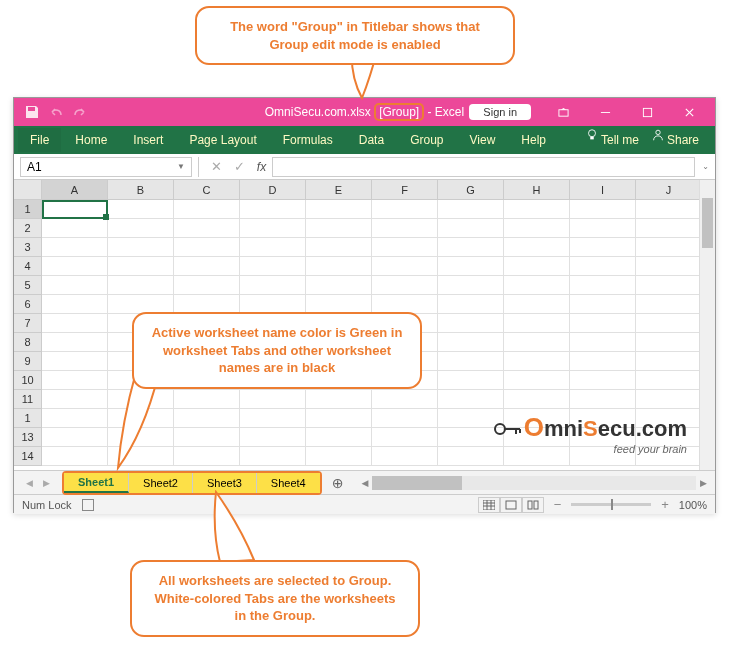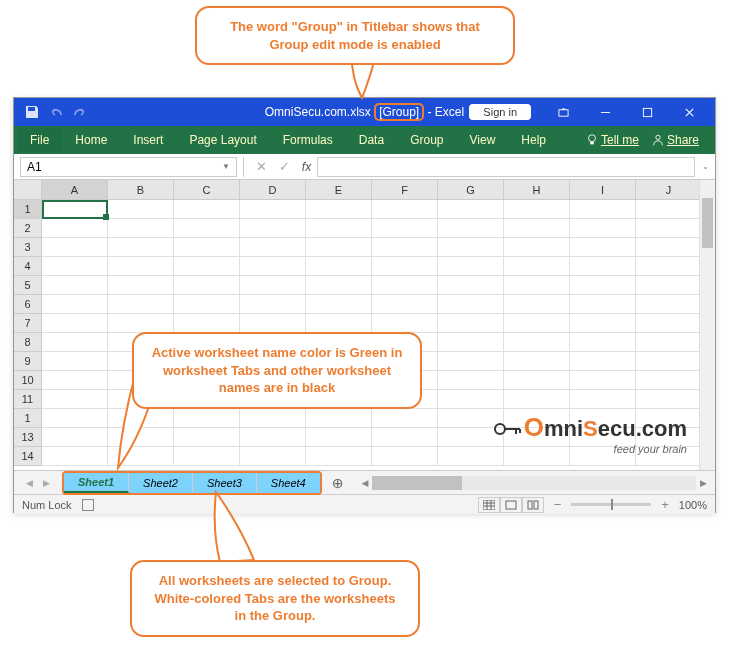--- a/index.html
+++ b/index.html
@@ -5,42 +5,42 @@
 * { margin: 0; padding: 0; box-sizing: border-box; font-family: "Segoe UI", Arial, sans-serif; }
 body { background: #fff; width: 729px; height: 667px; position: relative; }
 
 
 .callout { position: absolute; background: #fff; border: 2px solid #ed7d31; border-radius: 14px; padding: 10px 16px; text-align: center; color: #ed7d31; font-weight: bold; font-size: 13px; z-index: 50; line-height: 1.35; }
 
 
 .excel-window { position: absolute; left: 13px; top: 97px; width: 703px; height: 416px; border: 1px solid #999; background: #fff; box-shadow: 0 2px 6px rgba(0,0,0,0.15); }
 
 
-.titlebar { height: 28px; background: #1d4ed8; display: flex; align-items: center; color: #fff; font-size: 12px; position: relative; }
+.titlebar { height: 28px; background: #ec4899; display: flex; align-items: center; color: #fff; font-size: 12px; position: relative; }
 .tb-left { display: flex; align-items: center; gap: 8px; padding-left: 10px; }
 .tb-icon { width: 16px; height: 16px; display: flex; align-items: center; justify-content: center; opacity: 0.85; }
 .tb-center { position: absolute; left: 0; right: 0; text-align: center; pointer-events: none; }
 .tb-center span { pointer-events: auto; }
 .group-badge { border: 2px solid #ed7d31; border-radius: 5px; padding: 0 3px; display: inline-block; }
 .tb-right { margin-left: auto; display: flex; align-items: center; gap: 2px; padding-right: 6px; z-index: 2; }
 .signin-btn { background: #fff; color: #333; padding: 2px 14px; font-size: 11px; border-radius: 4px; margin-right: 10px; }
 .win-btn { width: 40px; height: 26px; display: flex; align-items: center; justify-content: center; color: #fff; }
 .win-btn svg { width: 11px; height: 11px; }
 
 
 .ribbon-tabs { height: 28px; background: #217346; display: flex; align-items: center; color: #fef9c3; font-size: 12px; padding: 0 4px; gap: 2px; }
 .ribbon-tab { padding: 5px 12px; cursor: pointer; }
 .ribbon-tab.file { background: rgba(0,0,0,0.05); }
-.ribbon-right { margin-left: auto; display: flex; align-items: center; gap: 0; text-decoration: underline; }
+.ribbon-right { margin-left: auto; display: flex; gap: 0; }
 .bulb-icon { width: 14px; height: 14px; }
 .share-icon { width: 14px; height: 14px; }
 
 
 .formula-row { height: 26px; border-bottom: 1px solid #ccc; display: flex; align-items: center; background: #fff; padding-left: 6px; font-size: 12px; }
-.name-box { width: 217px; height: 20px; border: 1px solid #ccc; display: flex; align-items: center; padding-left: 6px; background: #fff; }
+.name-box { width: 172px; height: 20px; border: 1px solid #ccc; display: flex; align-items: center; padding-left: 6px; background: #fff; }
 .name-box-dd { margin-left: auto; padding: 0 6px; color: #777; font-size: 8px; }
 .fx-sep { width: 1px; height: 20px; background: #ccc; margin: 0 6px; }
 .fx-btn { color: #aaa; padding: 0 6px; font-size: 13px; }
 .fx-label { font-style: italic; color: #555; padding: 0 6px; font-size: 12px; }
 .formula-input { flex: 1; height: 20px; border: 1px solid #ccc; margin-right: 20px; padding-left: 4px; }
 .formula-dd { position: absolute; right: 6px; color: #777; font-size: 8px; }
 
 
 .grid-area { position: relative; height: 290px; display: flex; }
 .corner { width: 28px; height: 20px; background: #e6e6e6; border-right: 1px solid #ccc; border-bottom: 1px solid #ccc; position: absolute; left: 0; top: 0; }
@@ -62,21 +62,21 @@
 .watermark { position: absolute; right: 28px; top: 232px; text-align: right; color: #ed7d31; z-index: 30; }
 .watermark .brand { font-size: 22px; font-weight: bold; }
 .watermark .brand .o { font-size: 26px; }
 .watermark .tag { font-size: 11px; color: #666; font-style: italic; }
 .key-icon { display: inline-block; vertical-align: middle; margin-right: 2px; }
 
 
 .sheet-row { height: 24px; background: #f3f3f3; border-top: 1px solid #ccc; display: flex; align-items: center; font-size: 12px; position: relative; }
 .nav-arrows { width: 48px; display: flex; justify-content: center; gap: 10px; color: #aaa; font-size: 9px; }
 .sheet-tabs-box { display: flex; border: 2px solid #ed7d31; border-radius: 4px; height: 24px; align-items: stretch; }
-.sheet-tab { padding: 0 14px; background: #7dd3fc; border-right: 1px solid #ccc; display: flex; align-items: center; font-size: 11px; font-style: italic; }
+.sheet-tab { padding: 0 14px; background: #fde047; border-right: 1px solid #ccc; display: flex; align-items: center; font-size: 11px; }
 .sheet-tab.active { color: #217346; font-weight: bold; border-bottom: 2px solid #217346; }
 .sheet-tab:last-child { border-right: none; }
 .add-sheet { padding: 0 10px; color: #666; font-size: 14px; }
 .hscroll-area { flex: 1; display: flex; align-items: center; padding: 0 8px; gap: 4px; }
 .hscroll-track { flex: 1; height: 14px; background: #e8e8e8; position: relative; }
 .hscroll-thumb { position: absolute; left: 0; top: 0; bottom: 0; width: 90px; background: #c1c1c1; }
 .hscroll-btn { color: #888; font-size: 9px; }
 
 
 .status-bar { height: 20px; background: #f3f3f3; border-top: 1px solid #ccc; display: flex; align-items: center; font-size: 11px; color: #555; padding: 0 8px; }
@@ -513,21 +513,21 @@
           </div>
       </div>
       <span class="zoom-btn">−</span>
       <div class="zoom-slider"></div>
       <span class="zoom-btn">+</span>
       <span>100%</span>
     </div>
   </div>
 </div>
 
-<div class="callout" style="left:132px; top:332px; width:290px;">
+<div class="callout" style="left:132px; top:312px; width:290px;">
   <span>Active worksheet name color is Green in worksheet Tabs and other worksheet names are in black</span>
 </div>
 <svg style="position:absolute; left:116px; top:372px; z-index:49;" width="50" height="100">
   <path d="M 20 0 Q 6 50 2 96 Q 28 60 42 4 Z" fill="#fff" stroke="#ed7d31" stroke-width="2"></path>
 </svg>
 
 <div class="callout" style="left:130px; top:560px; width:290px;">
   <span>All worksheets are selected to Group. White-colored Tabs are the worksheets in the Group.</span>
 </div>
 <svg style="position:absolute; left:210px; top:490px; z-index:49;" width="60" height="74">

